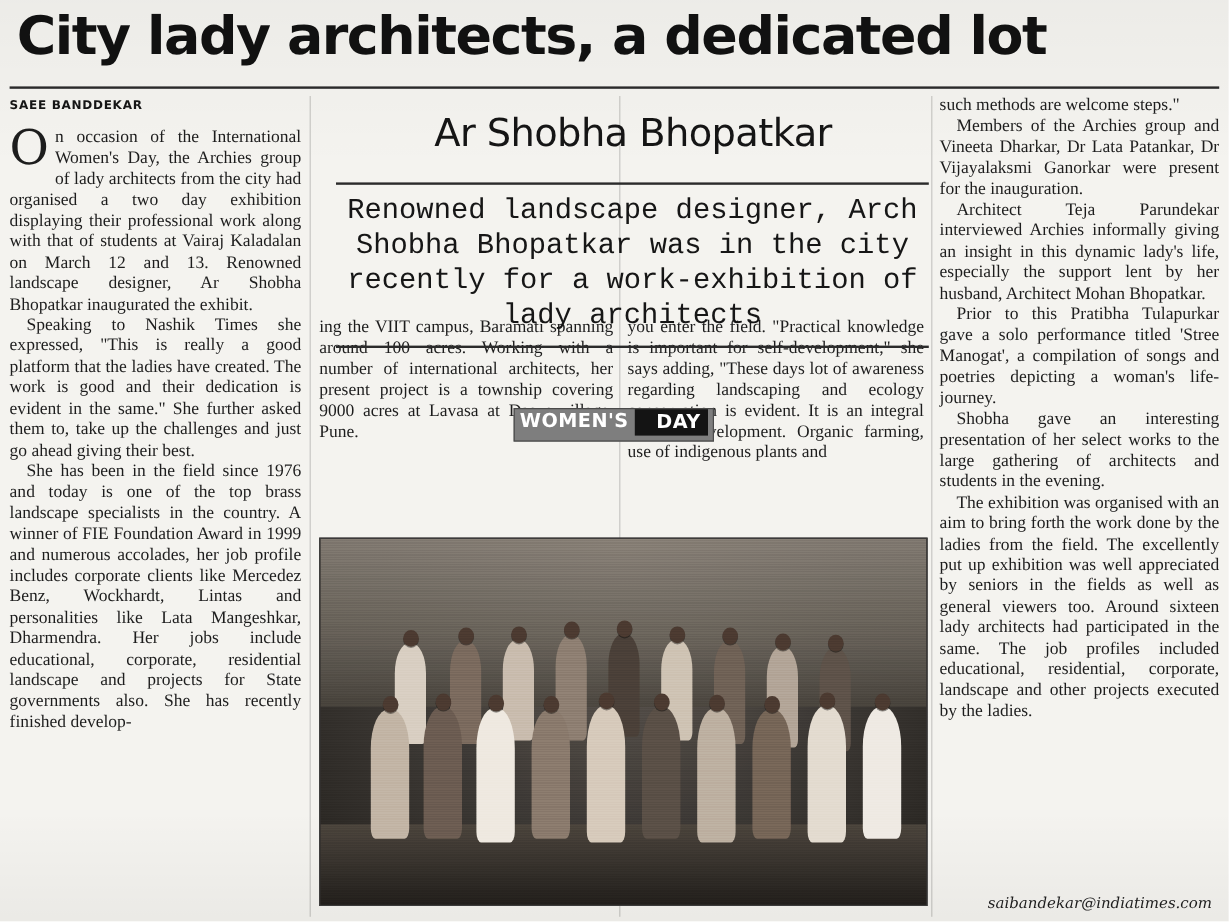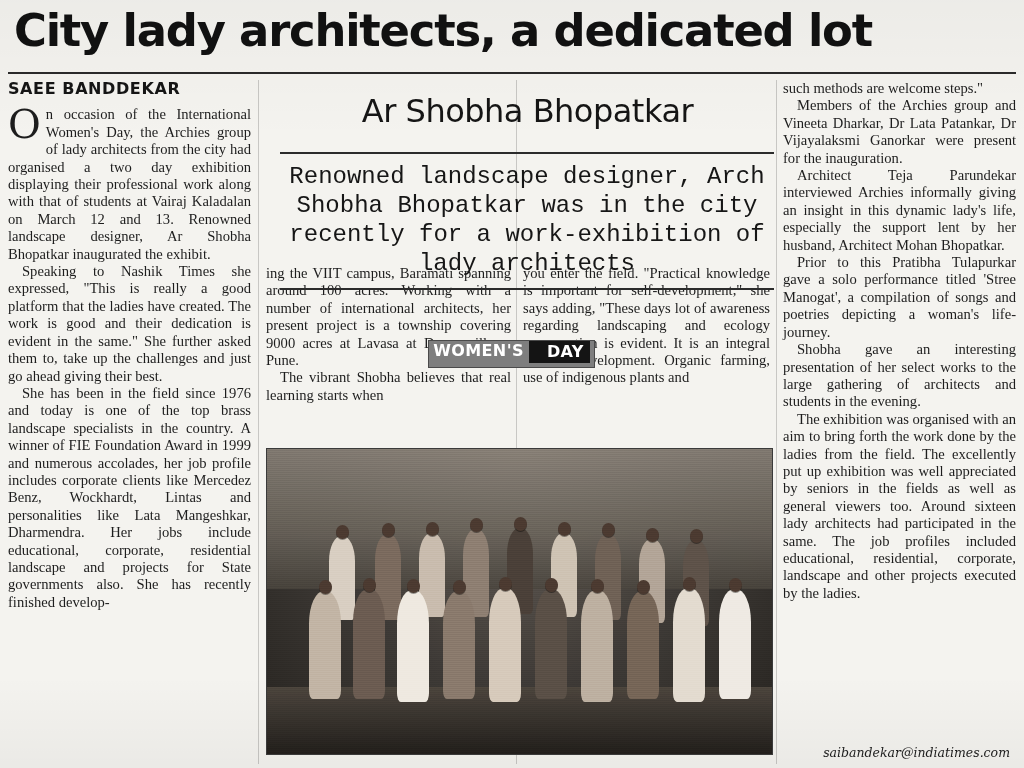--- a/index.html
+++ b/index.html
@@ -83,21 +83,21 @@
     height: 684px;
     background: rgba(0,0,0,0.18);
   }
   .vr1 { left: 250px; }
   .vr2 { left: 508px; }
   .vr3 { left: 768px; }
 
   .byline {
     font-family: "DejaVu Sans", sans-serif;
     font-weight: 700;
-    font-size: 16px;
+    font-size: 10px;
     letter-spacing: 0.6px;
     margin-bottom: 9px;
     color: #151515;
   }
 
   
   .dropcap::first-letter {
     float: left;
     font-family: "DejaVu Serif", serif;
     font-size: 40px;
@@ -248,21 +248,20 @@
 
     <div class="col col1">
       <div class="byline">SAEE BANDDEKAR</div>
       <p class="first dropcap">On occasion of the International Women's Day, the Archies group of lady architects from the city had organised a two day exhibition displaying their professional work along with that of students at Vairaj Kaladalan on March 12 and 13. Renowned landscape designer, Ar Shobha Bhopatkar inaugurated the exhibit.</p>
       <p>Speaking to Nashik Times she expressed, "This is really a good platform that the ladies have created. The work is good and their dedication is evident in the same." She further asked them to, take up the challenges and just go ahead giving their best.</p>
       <p>She has been in the field since 1976 and today is one of the top brass landscape specialists in the country. A winner of FIE Foundation Award in 1999 and numerous accolades, her job profile includes corporate clients like Mercedez Benz, Wockhardt, Lintas and personalities like Lata Mangeshkar, Dharmendra. Her jobs include educational, corporate, residential landscape and projects for State governments also. She has recently finished develop-</p>
     </div>
 
     <div class="col mid-body midcol2">
       <p class="first">ing the VIIT campus, Baramati spanning around 100 acres. Working with a number of international architects, her present project is a township covering 9000 acres at Lavasa at Dasve village, Pune.</p>
-      <p>The vibrant Shobha believes that real learning starts when</p>
     </div>
 
     <div class="col mid-body midcol3">
       <p class="first">you enter the field. "Practical knowledge is important for self-development," she says adding, "These days lot of awareness regarding landscaping and ecology conservation is evident. It is an integral part of development. Organic farming, use of indigenous plants and</p>
     </div>
 
     <div class="col col4">
       <p class="first">such methods are welcome steps."</p>
       <p>Members of the Archies group and Vineeta Dharkar, Dr Lata Patankar, Dr Vijayalaksmi Ganorkar were present for the inauguration.</p>
       <p>Architect Teja Parundekar interviewed Archies informally giving an insight in this dynamic lady's life, especially the support lent by her husband, Architect Mohan Bhopatkar.</p>

